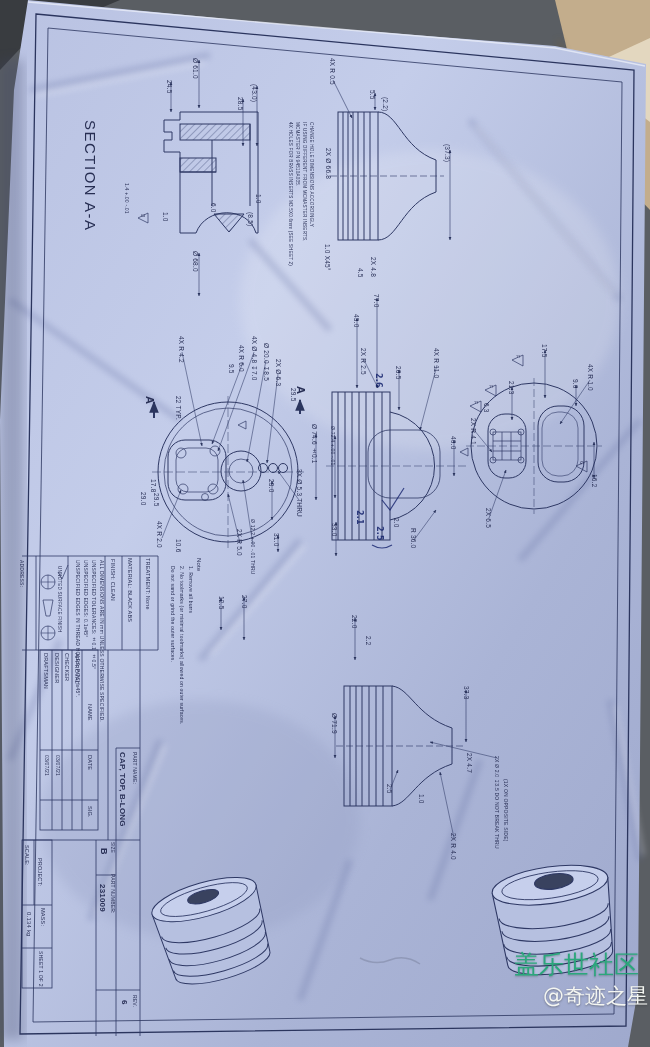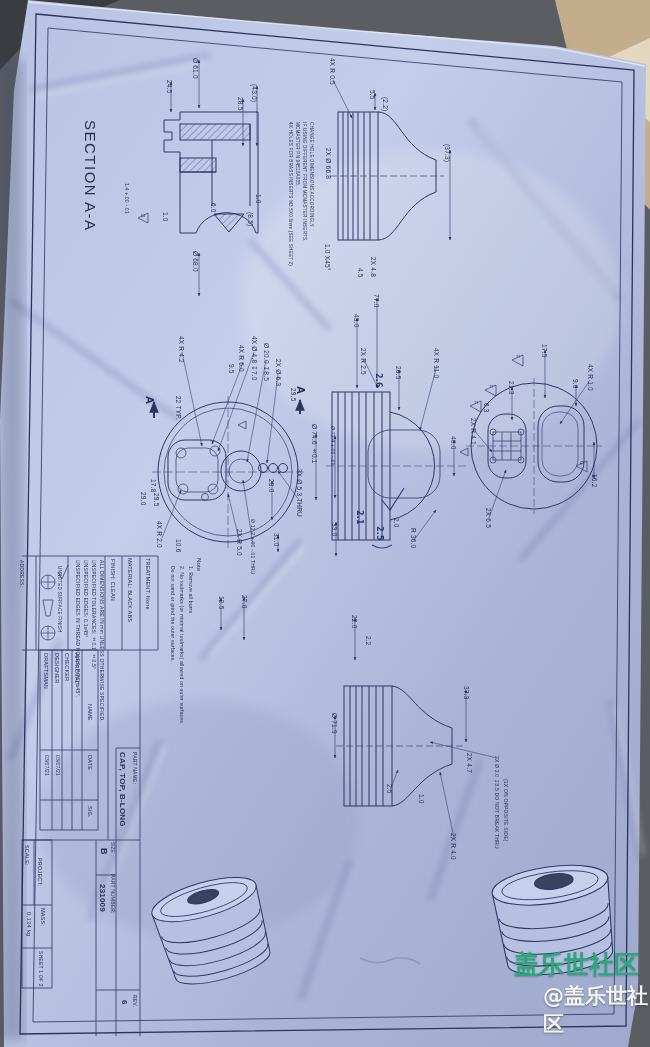--- a/index.html
+++ b/index.html
@@ -9,21 +9,21 @@
   .t4{font-size:4.6px;}
   .t5{font-size:5px;}
   .t55{font-size:5.5px;}
   .t6{font-size:6px;}
   .t8{font-size:8px;font-weight:bold;}
   .t9{font-size:9px;font-weight:bold;}
   .sec{font-size:15px;letter-spacing:1.5px;color:#272e52;}
   .mark{font-size:11px;font-weight:bold;}
   .pen{color:#16246e;font-family:"DejaVu Sans",sans-serif;font-size:8px;font-weight:bold;opacity:.85;}
   .flag{font-size:4.6px;color:#2a3157;}
-  .wm{position:absolute;writing-mode:horizontal-tb;z-index:9;font-family:"DejaVu Sans",sans-serif;font-weight:bold;}
+  .wm{position:absolute;writing-mode:horizontal-tb;z-index:9;font-family:"DejaVu Sans",sans-serif;font-weight:normal;}
   #wm1{left:514px;top:948px;font-size:25px;color:#2ba77c;text-shadow:0 1px 2px rgba(20,60,40,.35);}
   #wm2{left:543px;top:982px;font-size:21px;color:#f4f6f2;text-shadow:0 1px 2px rgba(40,40,40,.45);}
 </style>
 </head>
 <body>
 
 <div id="photo">
 
 <svg width="650" height="1047" viewBox="0 0 650 1047">
 <defs>
@@ -442,15 +442,15 @@
 <span class="v t8" style="left:98px;top:884px">231009</span>
 <span class="v t5" style="left:132px;top:995px">REV.</span>
 <span class="v t8" style="left:120px;top:1000px">6</span>
 <span class="v t55" style="left:24px;top:845px">SCALE:</span>
 <span class="v t55" style="left:37px;top:858px">PROJECT:</span>
 <span class="v t55" style="left:40px;top:908px">MASS:</span>
 <span class="v t6" style="left:26px;top:912px">0.134 kg</span>
 <span class="v t5" style="left:38px;top:951px">SHEET 1 OF 2</span>
 
 <div id="wm1" class="wm">盖乐世社区</div>
-<div id="wm2" class="wm">@盖乐世社区</div>
+<div id="wm2" class="wm">@奇迹之星</div>
 
 </div>
 
 </body></html>

